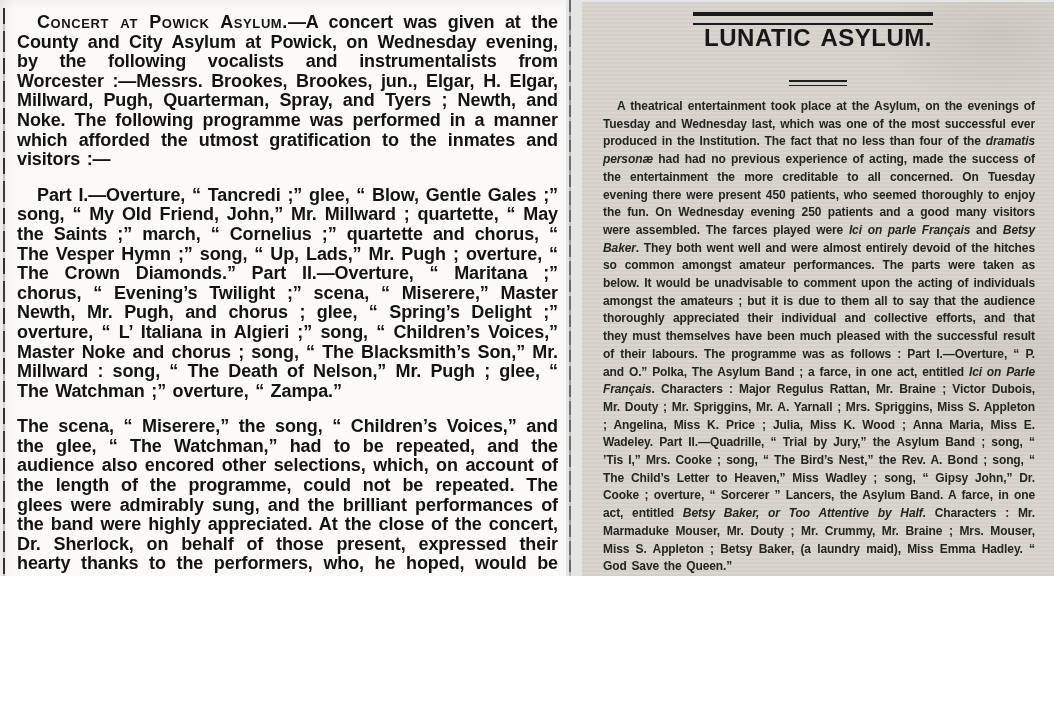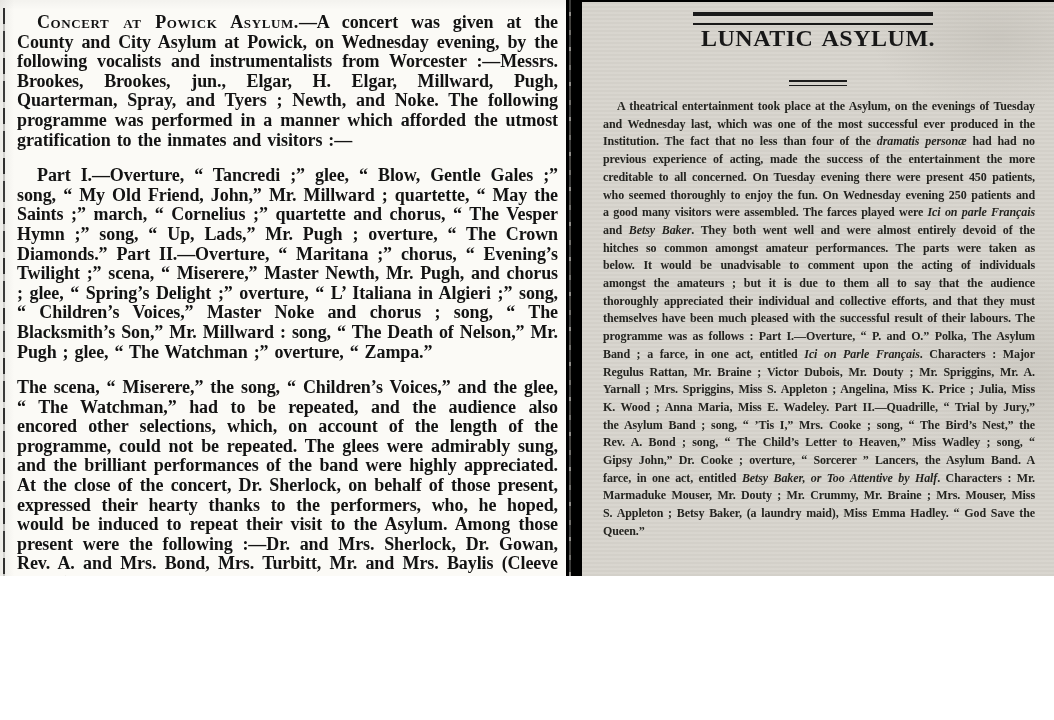--- a/index.html
+++ b/index.html
@@ -1,19 +1,19 @@
 <!DOCTYPE html>
 <html><head>
 <meta charset="utf-8">
 <style>
   html,body{margin:0;padding:0;background:#ffffff;}
   .page{
     position:relative;width:1054px;height:576px;overflow:hidden;
-    background:#000000;
-    font-family:Liberation Serif, serif;
+    background:#e5e5e5;
+    font-family:Liberation Sans, sans-serif;
   }
   
   .clip-left{
     position:absolute;left:0;top:0;width:566px;height:720px;
     background:#fbfaf6;
     background-image:linear-gradient(90deg,rgba(0,0,0,.06),rgba(0,0,0,0) 14px),
                      linear-gradient(180deg,rgba(0,0,0,.03),rgba(0,0,0,0) 10px);
   }
   .left-edge-rule{
     position:absolute;left:3px;top:8px;width:2px;height:700px;

